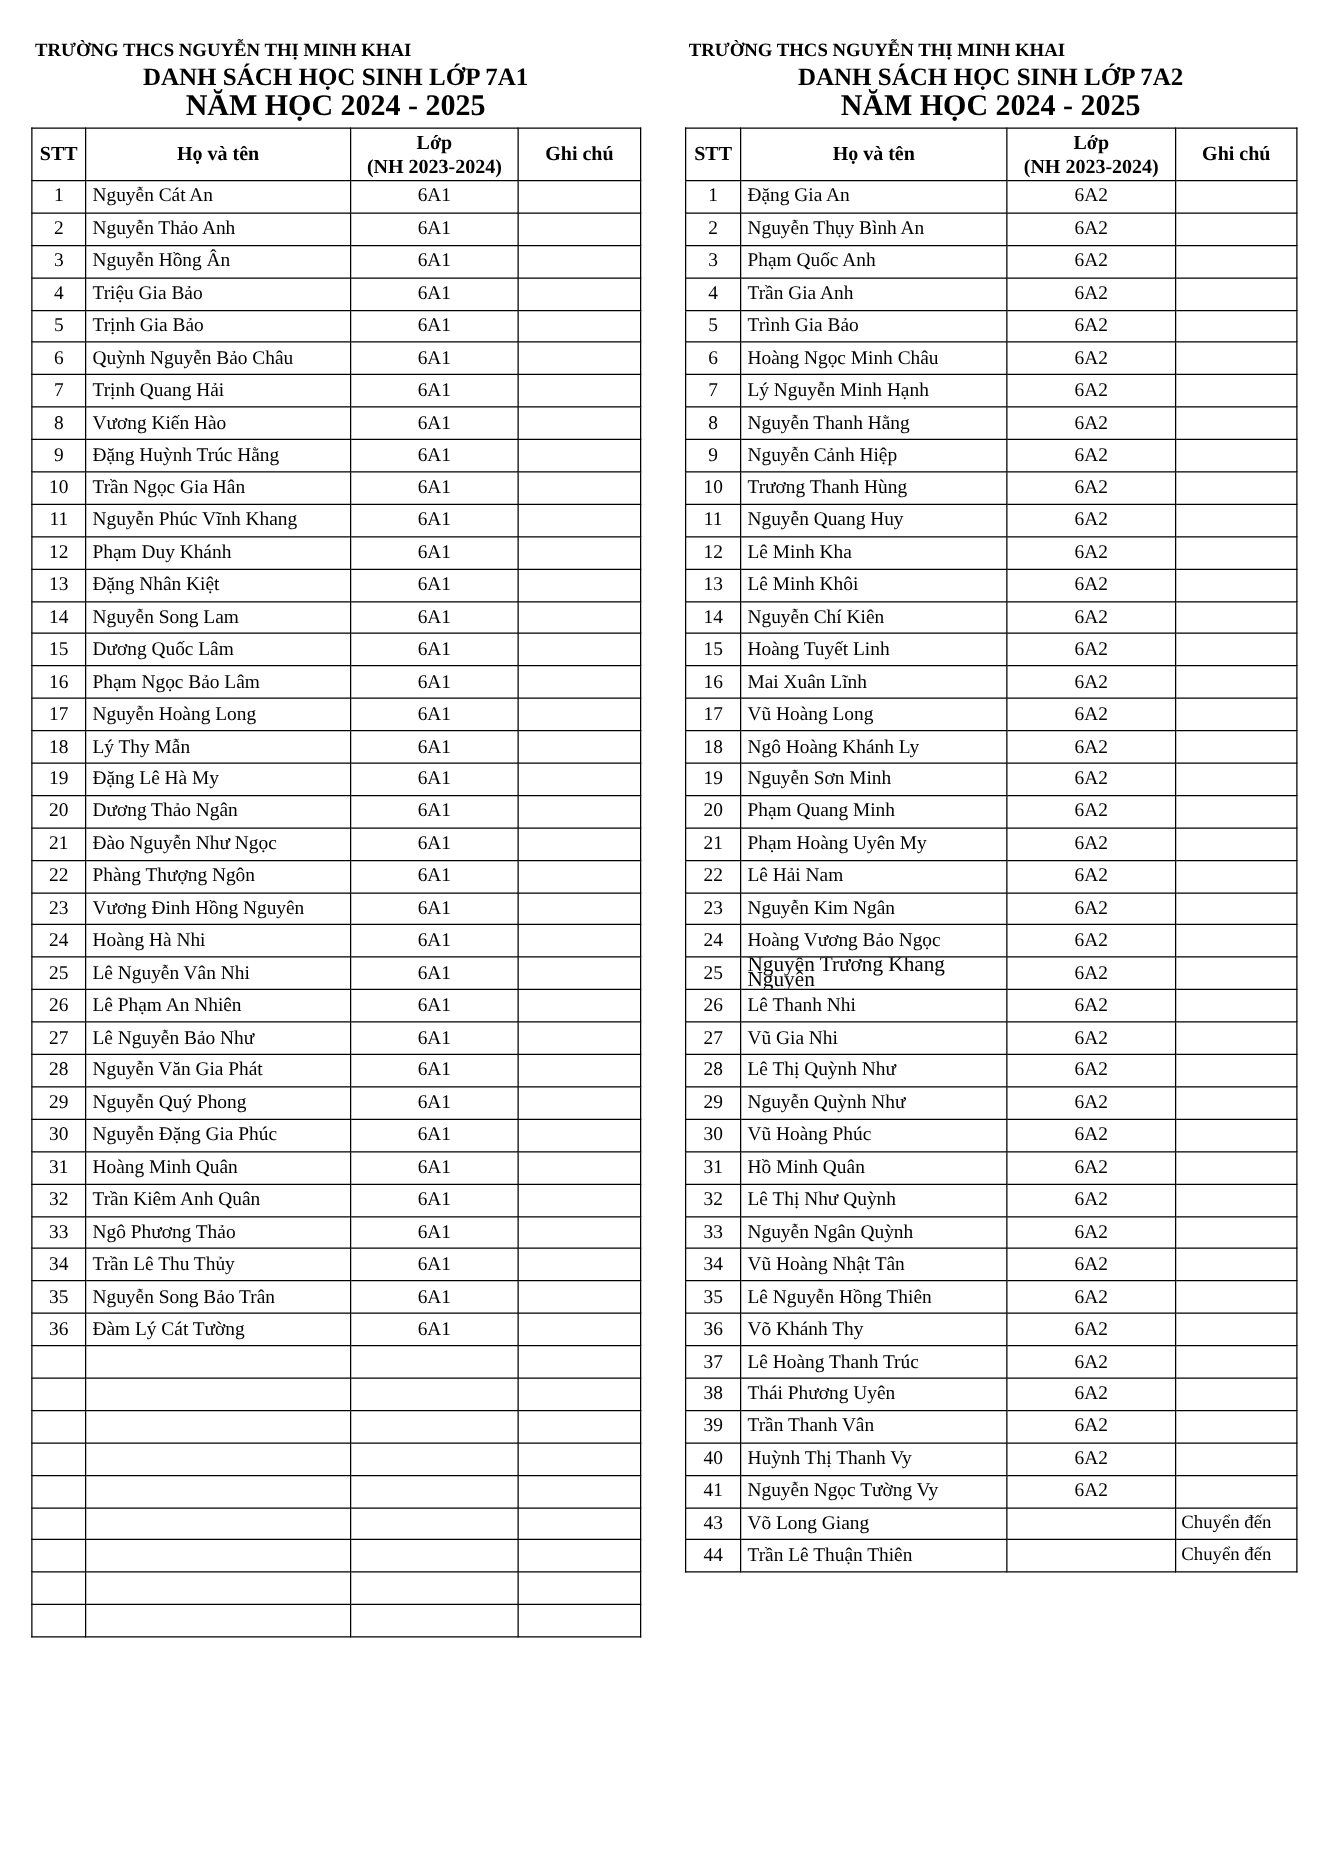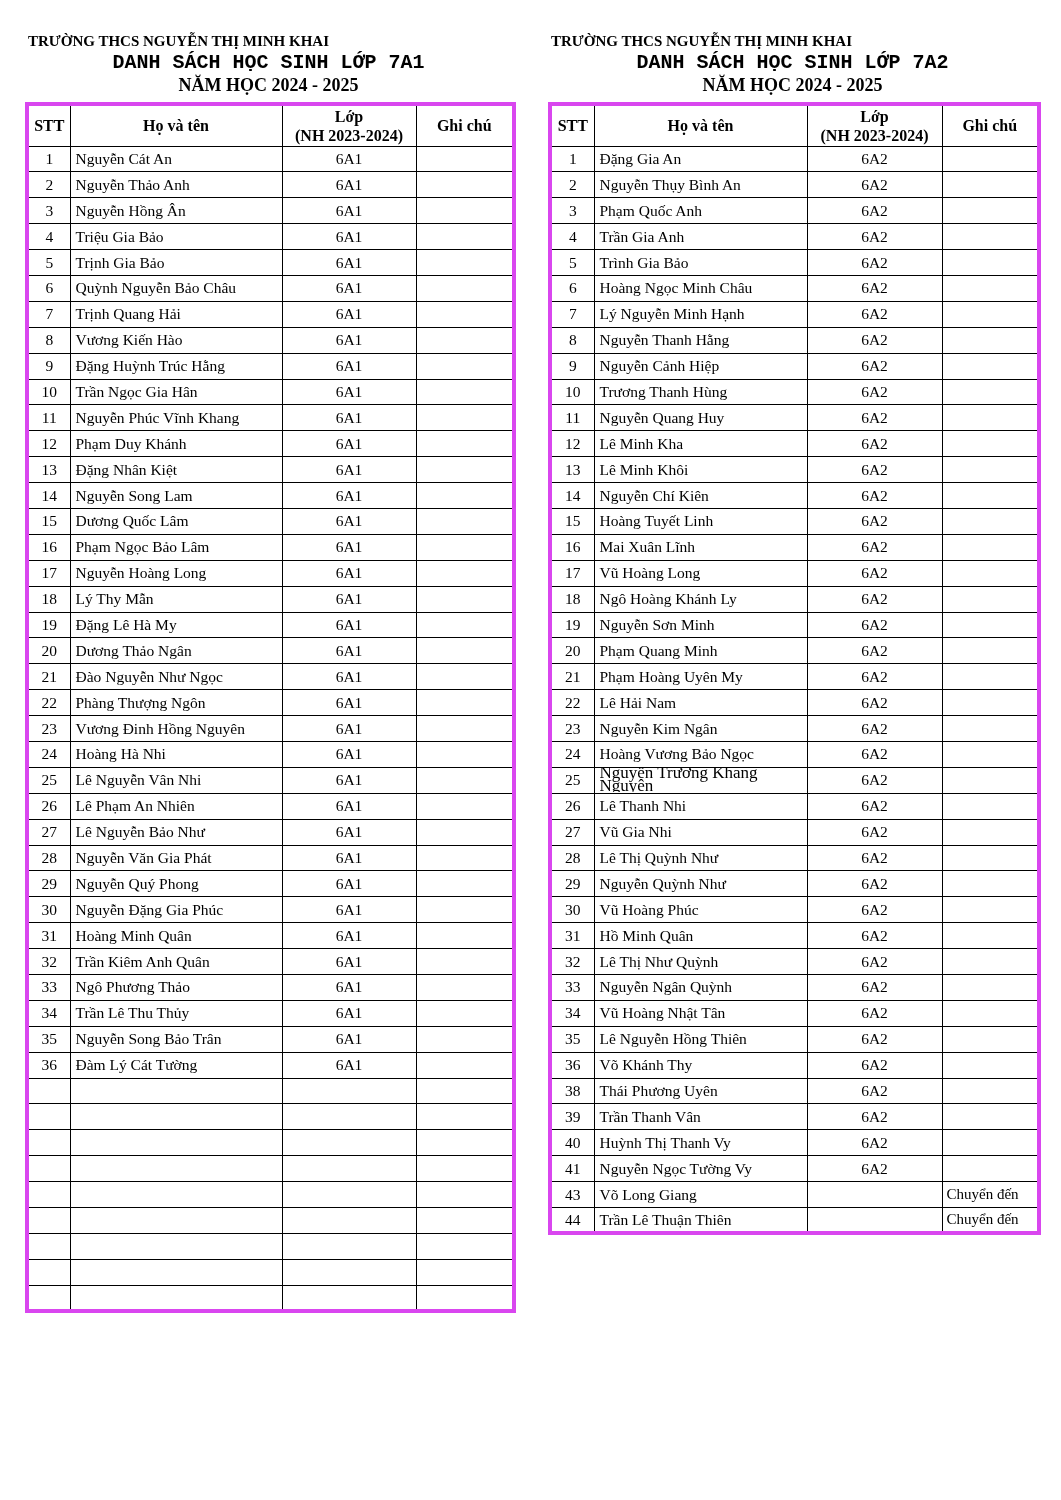--- a/index.html
+++ b/index.html
@@ -8,25 +8,25 @@
     width:1061px; height:1500px;
     font-family:"Liberation Serif", serif;
     color:#000;
     position:relative;
   }
   .page { position:relative; width:895px; height:1500px; background:#fff; }
   .list { position:absolute; top:33px; }
   .list-left  { left:25px;  width:487px; }
   .list-right { left:548px; width:489px; }
   .school { font-size:15px; font-weight:700; padding-left:3px; line-height:17px; white-space:nowrap; }
-  .title  { font-size:20px; font-weight:700; text-align:center; line-height:23px; margin-top:1px;font-family:Liberation Mono, monospace; }
-  .year   { font-size:18px; font-weight:700; text-align:center; line-height:21px; margin-top:1px; }
+  .title  { font-size:20px; font-weight:700; text-align:center; line-height:23px; margin-top:1px; }
+  .year   { font-size:24px; font-weight:700; text-align:center; line-height:21px; margin-top:1px; }
   table {
     width:100%; border-collapse:collapse; table-layout:fixed;
-    margin-top:6px; border:4px solid #d946ef;
+    margin-top:6px; border:1px solid #d946ef;
   }
   th, td { border:1.5px solid #000; overflow:hidden; }
   thead tr { height:42px; }
   th { font-size:16px; font-weight:700; text-align:center; vertical-align:middle; line-height:19px; }
   tbody tr { height:25.9px; }
   td { font-size:15.5px; vertical-align:middle; }
   .c-stt   { text-align:center; }
   .c-name  { text-align:left; padding-left:5px; }
   .c-class { text-align:center; }
   .c-note  { text-align:left; padding-left:4px; font-size:15px; }
@@ -572,20 +572,26 @@
             <td class="c-class">6A2</td>
             <td class="c-note"></td>
           </tr>
           <tr>
             <td class="c-stt">36</td>
             <td class="c-name">Võ Khánh Thy</td>
             <td class="c-class">6A2</td>
             <td class="c-note"></td>
           </tr>
           <tr>
+            <td class="c-stt">37</td>
+            <td class="c-name">Lê Hoàng Thanh Trúc</td>
+            <td class="c-class">6A2</td>
+            <td class="c-note"></td>
+          </tr>
+          <tr>
             <td class="c-stt">38</td>
             <td class="c-name">Thái Phương Uyên</td>
             <td class="c-class">6A2</td>
             <td class="c-note"></td>
           </tr>
           <tr>
             <td class="c-stt">39</td>
             <td class="c-name">Trần Thanh Vân</td>
             <td class="c-class">6A2</td>
             <td class="c-note"></td>

